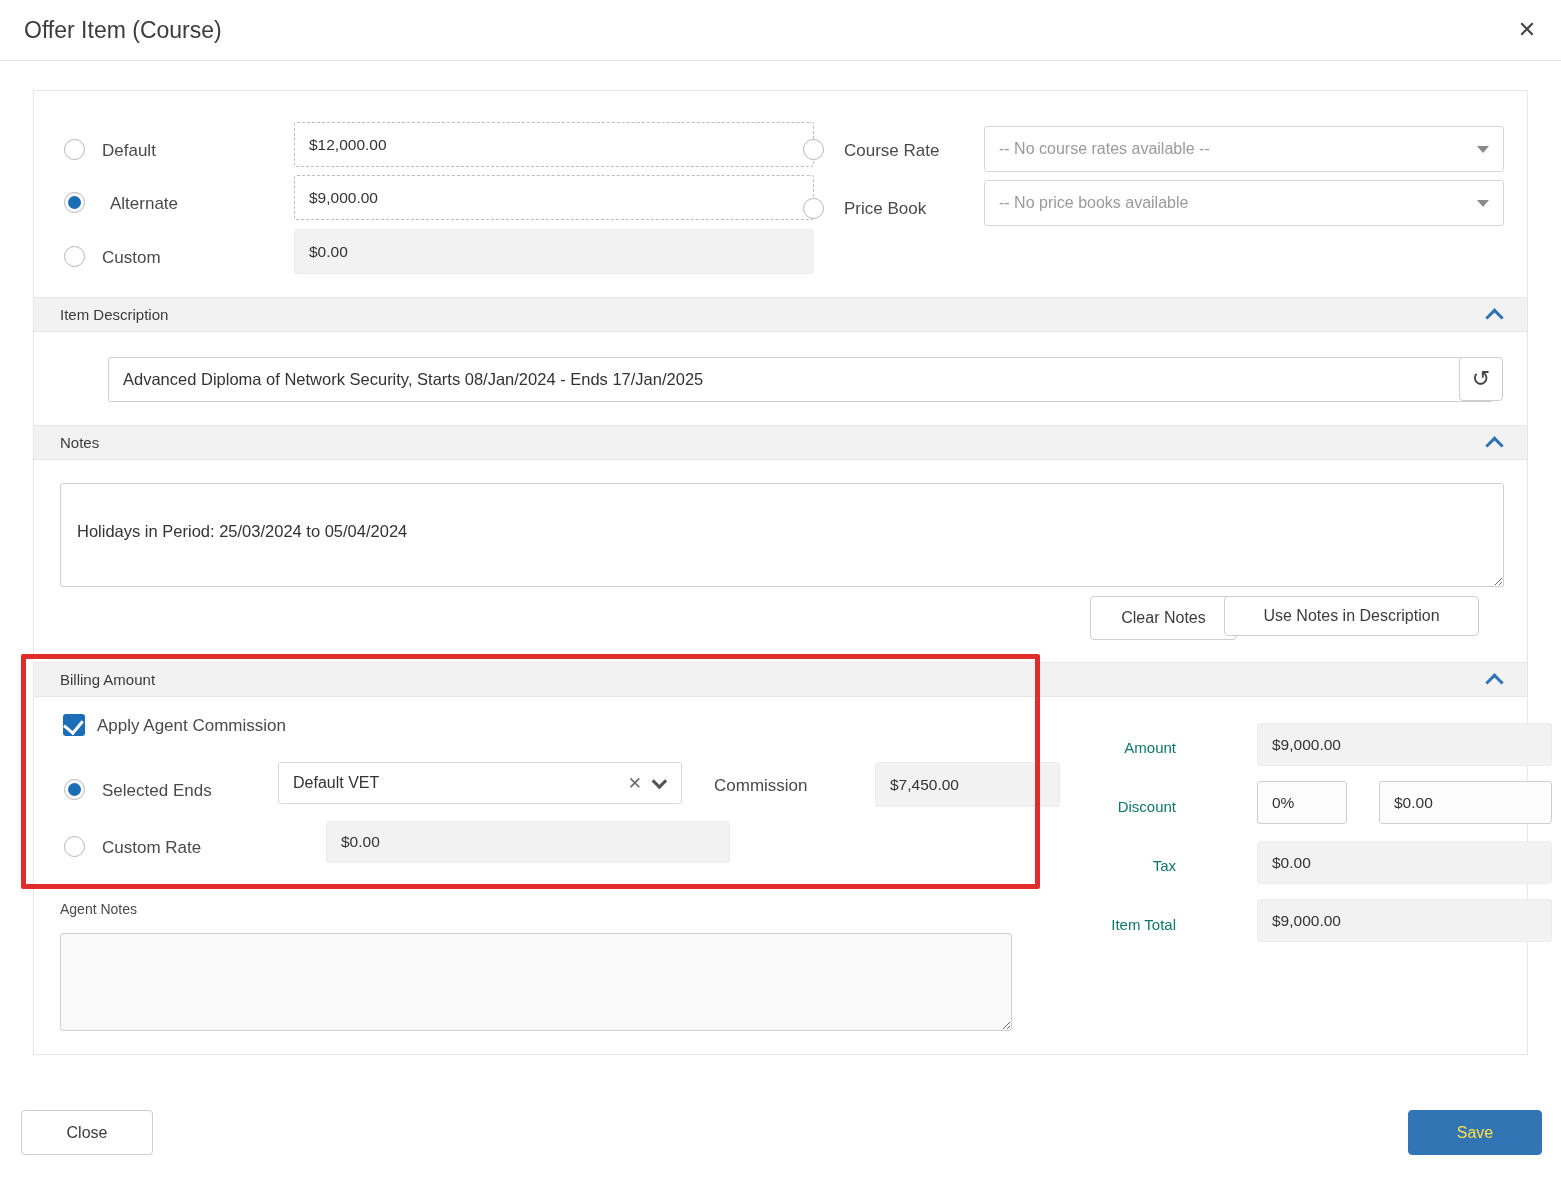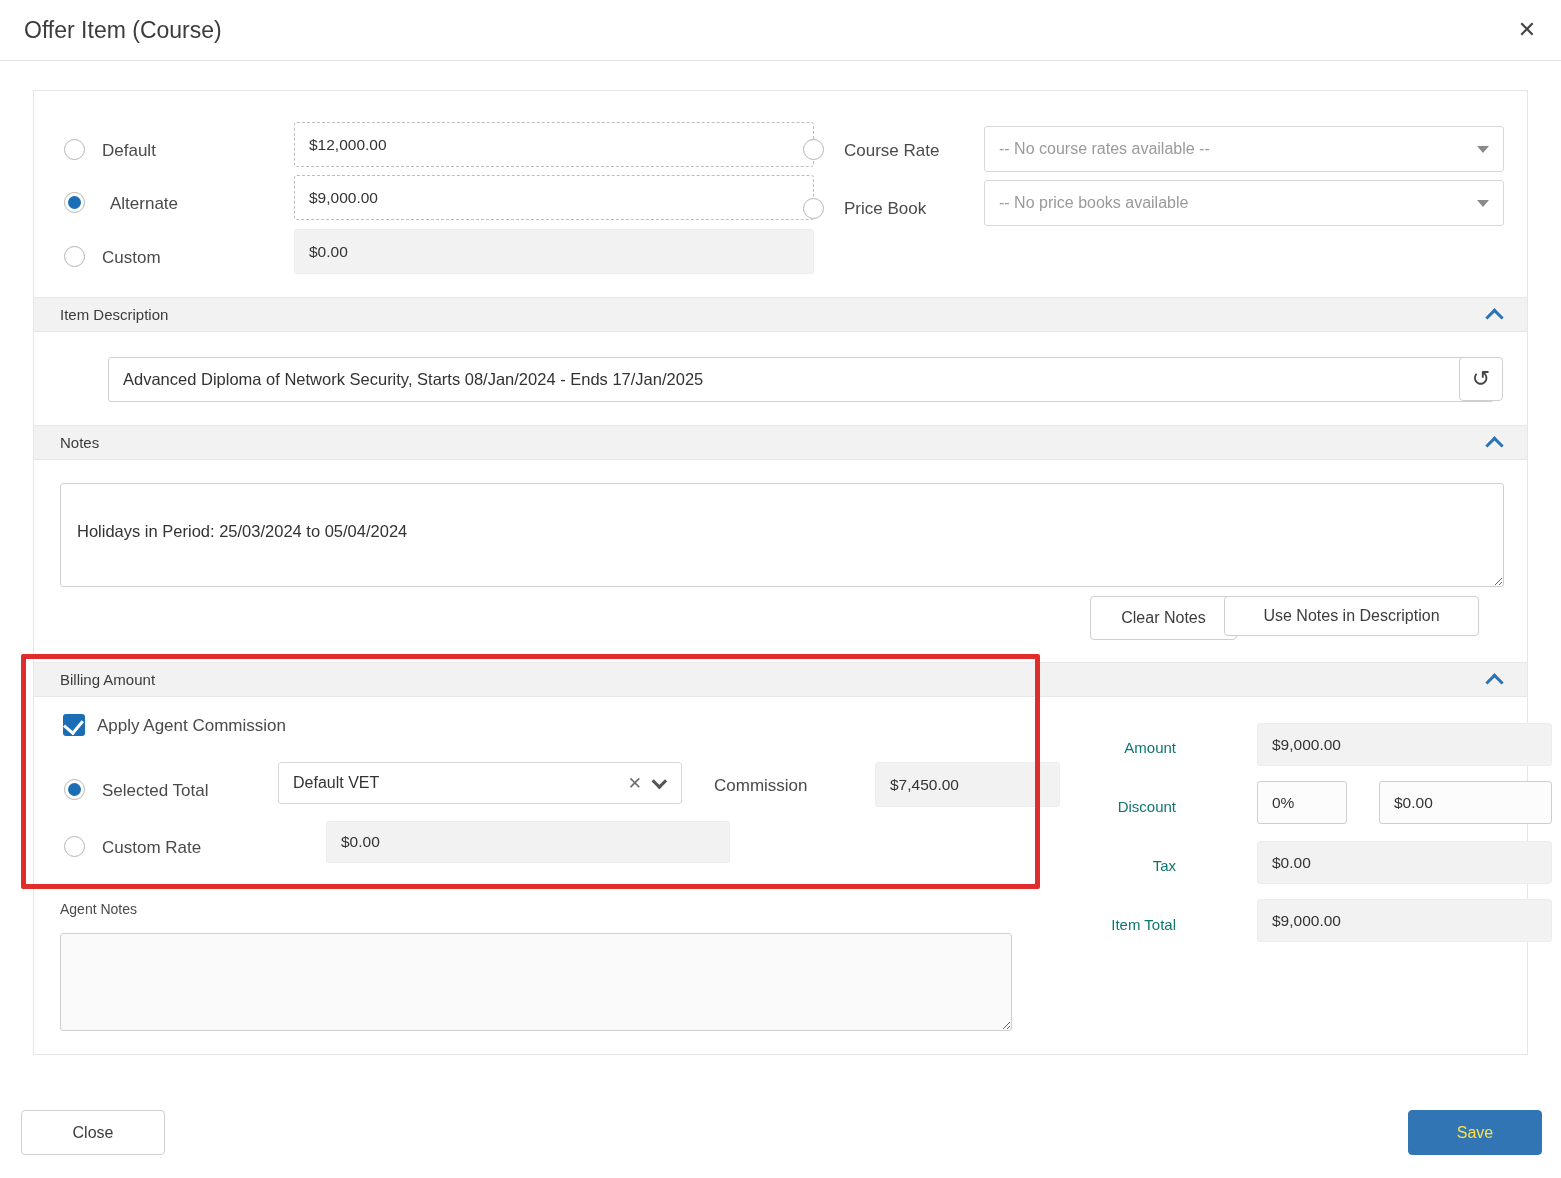--- a/index.html
+++ b/index.html
@@ -107,21 +107,21 @@
 
   <div class="section-bar" style="top:571px;">
     <span class="sec-title">Billing Amount</span>
     <span class="collapse-chev"></span>
   </div>
 
   <div class="checkbox" style="left:29px; top:623px;"></div>
   <div class="ctl-label" style="left:63px; top:625px;">Apply Agent Commission</div>
 
   <div class="radio checked" style="left:30px; top:688px;"></div>
-  <div class="ctl-label" style="left:68px; top:690px;">Selected Total</div>
+  <div class="ctl-label" style="left:68px; top:690px;">Selected Ends</div>
   <div class="dropdown" style="left:244px; top:671px; width:404px; height:42px;">
     <span class="dd-text dark">Default VET</span>
     <span class="dd-clear">✕</span>
     <span class="dd-chev"></span>
   </div>
   <div class="ctl-label" style="left:680px; top:685px;">Commission</div>
   <input class="inp inp-gray" style="left: 793px; top: 671px; width: 185px; height: 45px;" value="$7,450.00">
 
   <div class="radio" style="left:30px; top:745px;"></div>
   <div class="ctl-label" style="left:68px; top:747px;">Custom Rate</div>
@@ -140,14 +140,14 @@
   <div class="summary-label" style="left:992px; top:825px;">Item Total</div>
   <input class="inp inp-gray" style="left: 1175px; top: 808px; width: 295px; height: 43px;" value="$9,000.00">
 
   <div class="ctl-label" style="left:26px; top:810px; font-size:14px;">Agent Notes</div>
   <textarea class="note-area" style="left: 26px; top: 842px; width: 952px; height: 98px; padding: 12px 16px; background: rgb(250, 250, 250);"></textarea>
 
 </div>
 
 <div class="annotation"></div>
 
-<button class="btn" style="left:21px; top:1110px; width:144px; height:45px;">Close</button>
+<button class="btn" style="left:21px; top:1110px; width:132px; height:45px;">Close</button>
 <button class="btn btn-primary" style="left:1408px; top:1110px; width:134px; height:45px;">Save</button>
 
 </body></html>

